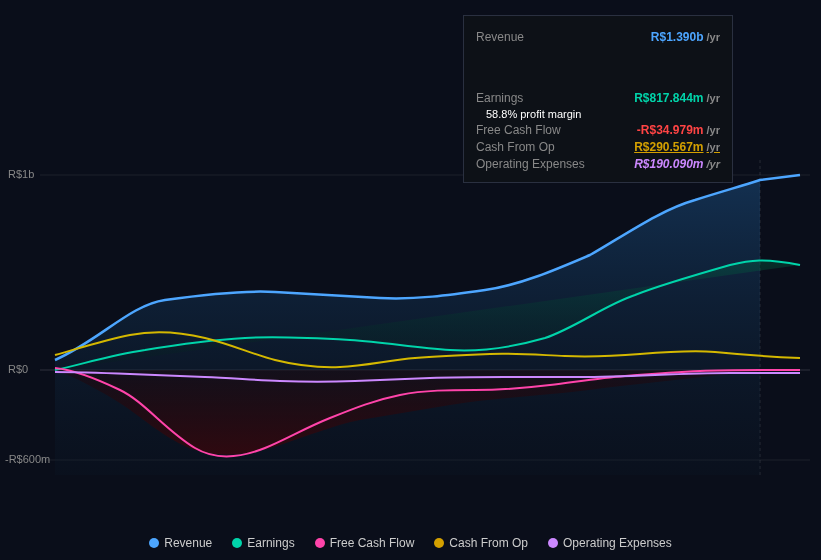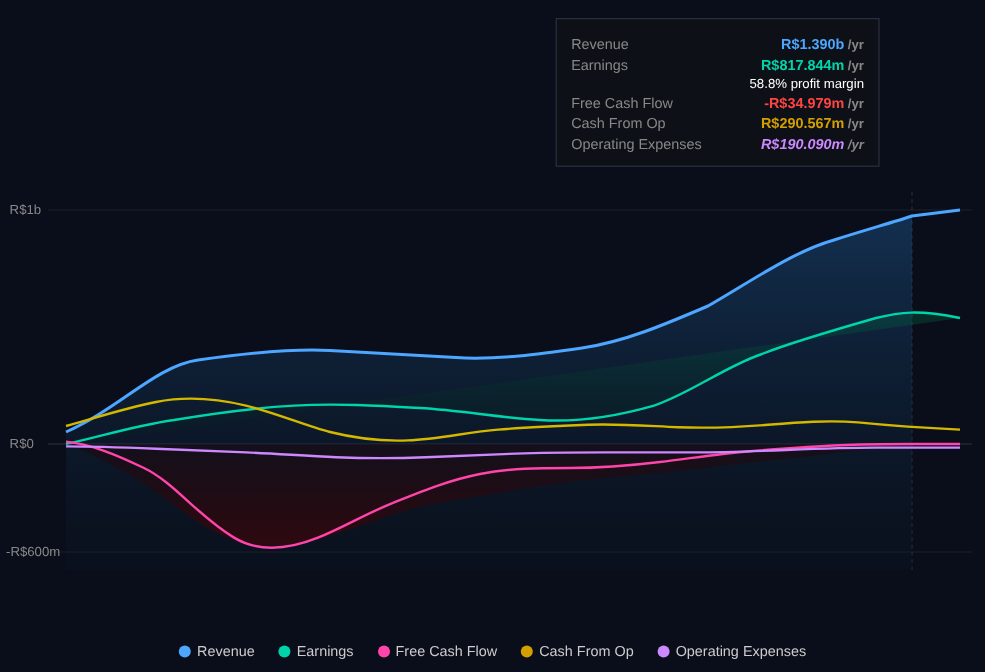--- a/index.html
+++ b/index.html
@@ -59,27 +59,26 @@
       color: #888;
       font-size: 11px;
       margin-left: 3px;
     }
 
     .tooltip-sub {
       color: #fff;
       font-size: 11px;
       margin-left: 10px;
       margin-bottom: 3px;
-      text-align: right;
     }
 
     .val-blue { color: #4da6ff; text-align: right; }
-    .val-cyan { color: #00d4aa; }
+    .val-cyan { color: #00d4aa; margin-top: 44px; }
     .val-red { color: #ff4444; text-align: right; }
-    .val-orange { color: #d4a000; }
+    .val-orange { color: #d4a000; text-decoration: underline; }
     .val-purple { color: #cc88ff; font-style: italic; }
 
     
     .legend {
       position: absolute;
       bottom: 10px;
       left: 0;
       right: 0;
       display: flex;
       justify-content: center;

